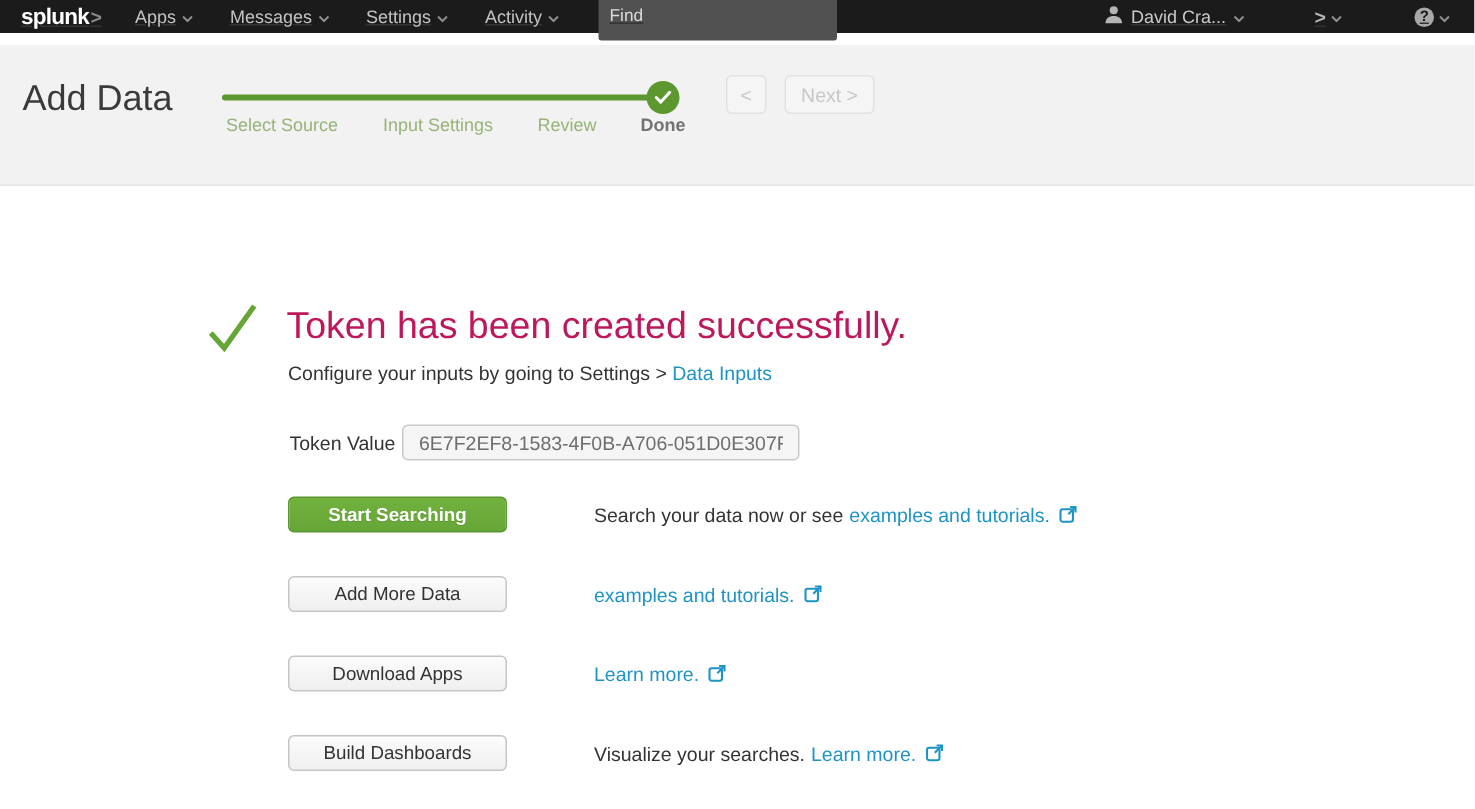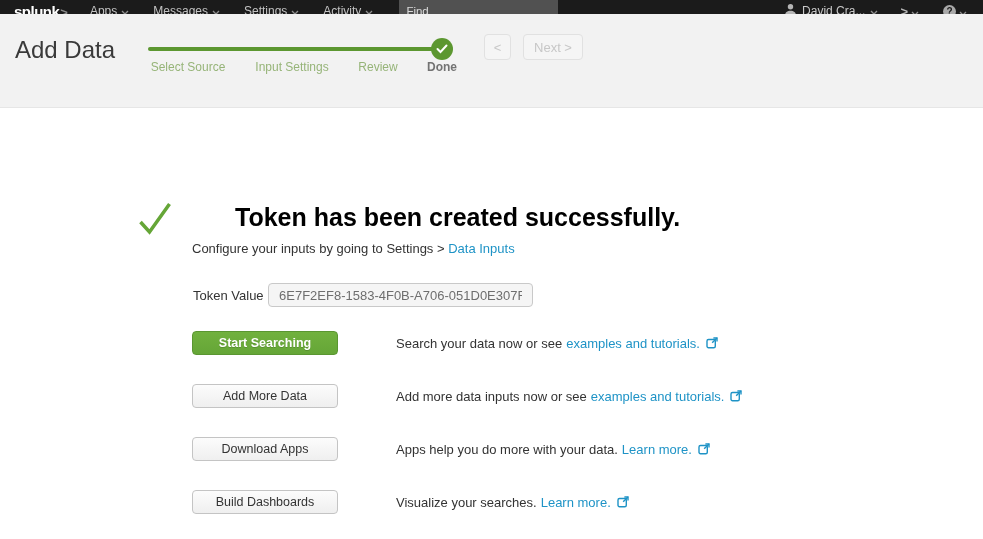--- a/index.html
+++ b/index.html
@@ -25,33 +25,33 @@
     color:#c3c3c3; font-size:12px; margin-right:24px;
     display:flex; align-items:center; gap:4px; cursor:pointer; white-space:nowrap;
   }
   .chev { display:inline-block; }
   .find-input {
     width:159px; height:32px; background:#515151; border:none; border-radius:2px;
     color:#eee; font-size:11.5px; padding:0 7px; outline:none; margin-left:2px;
     font-family:"Liberation Sans", sans-serif;
   }
   .find-input::placeholder { color:#dcdcdc; opacity:1; }
-  .topnav-right { margin-left:auto; display:flex; align-items:center; padding-right:16px; }
+  .topnav-right { margin-left:auto; display:flex; align-items:center; padding-right:16px;gap:24px; }
   .user-group { display:flex; align-items:center; gap:5px; color:#c9c9c9; font-size:12px; cursor:pointer; margin-right:22px; }
   .share-group { display:flex; align-items:center; gap:3px; margin-right:24px; cursor:pointer; }
   .share-glyph { color:#b5b5b5; font-weight:bold; font-size:13px; line-height:1; }
   .help-group { display:flex; align-items:center; gap:3px; cursor:pointer; }
   .help-circle {
     width:13px; height:13px; border-radius:50%; background:#a9a9a9;
     color:#1a1a1a; font-size:10px; font-weight:bold; text-align:center; line-height:13px;
   }
 
   
   .page-header {
-    position:absolute; top:14px; left:0; width:983px; height:94px;
+    position:absolute; top:30px; left:0; width:983px; height:94px;
     background:#f2f2f2; border-bottom:1px solid #e6e6e6;
   }
   .page-title {
     position:absolute; left:15px; top:22px;
     font-size:24px; color:#3a3a3a; font-weight:400;
   }
   .step-line { position:absolute; left:148px; top:33px; width:286px; height:4px; background:#5c9730; border-radius:2px; }
   .step-circle {
     position:absolute; left:431px; top:24px; width:22px; height:22px;
     border-radius:50%; background:#5c9730; display:flex; align-items:center; justify-content:center;
@@ -68,21 +68,21 @@
     color:#c7c7c7; font-size:13px; font-family:"Liberation Sans", sans-serif;
     cursor:default;
   }
   .btn-back { left:484px; width:27px; }
   .btn-next { left:523px; width:60px; }
 
   
   .success-check { position:absolute; left:138px; top:201px; }
   .main-heading {
     position:absolute; left:191px; top:203px;
-    font-size:25px; color:#000000; font-weight:700;margin-left:44px;
+    font-size:25px; color:#be185d; font-weight:400;
   }
   .sub-heading { position:absolute; left:192px; top:241px; font-size:13px; color:#333; }
   a.link { color:#1e93c6; text-decoration:none; cursor:pointer; }
   .token-label { position:absolute; left:193px; top:288px; font-size:13px; color:#333; }
   .token-box {
     position:absolute; left:268px; top:283px; width:265px; height:24px;
     background:#f5f5f5; border:1px solid #c9c9c9; border-radius:4px;
     font-size:13px; color:#6e6e6e; padding:0 10px;
     font-family:"Liberation Sans", sans-serif;
   }
@@ -211,36 +211,34 @@
           <path d="M6.2 5.8L11 1" stroke="#1e93c6" stroke-width="1.4"></path>
           <path d="M7.4 1H11v3.6" fill="none" stroke="#1e93c6" stroke-width="1.4"></path>
         </svg>
     </span>
   </div>
 </div>
 
 <div class="action-row row-1">
   <button class="action-btn secondary">Add More Data</button>
   <div class="action-desc">
-    <span>Add more data inputs now or see </span>
       <a class="link">examples and tutorials.</a>
     <span class="ext-icon">
       <svg width="12" height="12" viewBox="0 0 12 12">
           <rect x="1" y="2.5" width="8.3" height="8.3" rx="1.5" fill="none" stroke="#1e93c6" stroke-width="1.4"></rect>
           <path d="M6.2 5.8L11 1" stroke="#1e93c6" stroke-width="1.4"></path>
           <path d="M7.4 1H11v3.6" fill="none" stroke="#1e93c6" stroke-width="1.4"></path>
         </svg>
     </span>
   </div>
 </div>
 
 <div class="action-row row-2">
   <button class="action-btn secondary">Download Apps</button>
   <div class="action-desc">
-    <span>Apps help you do more with your data. </span>
       <a class="link">Learn more.</a>
     <span class="ext-icon">
       <svg width="12" height="12" viewBox="0 0 12 12">
           <rect x="1" y="2.5" width="8.3" height="8.3" rx="1.5" fill="none" stroke="#1e93c6" stroke-width="1.4"></rect>
           <path d="M6.2 5.8L11 1" stroke="#1e93c6" stroke-width="1.4"></path>
           <path d="M7.4 1H11v3.6" fill="none" stroke="#1e93c6" stroke-width="1.4"></path>
         </svg>
     </span>
   </div>
 </div>

